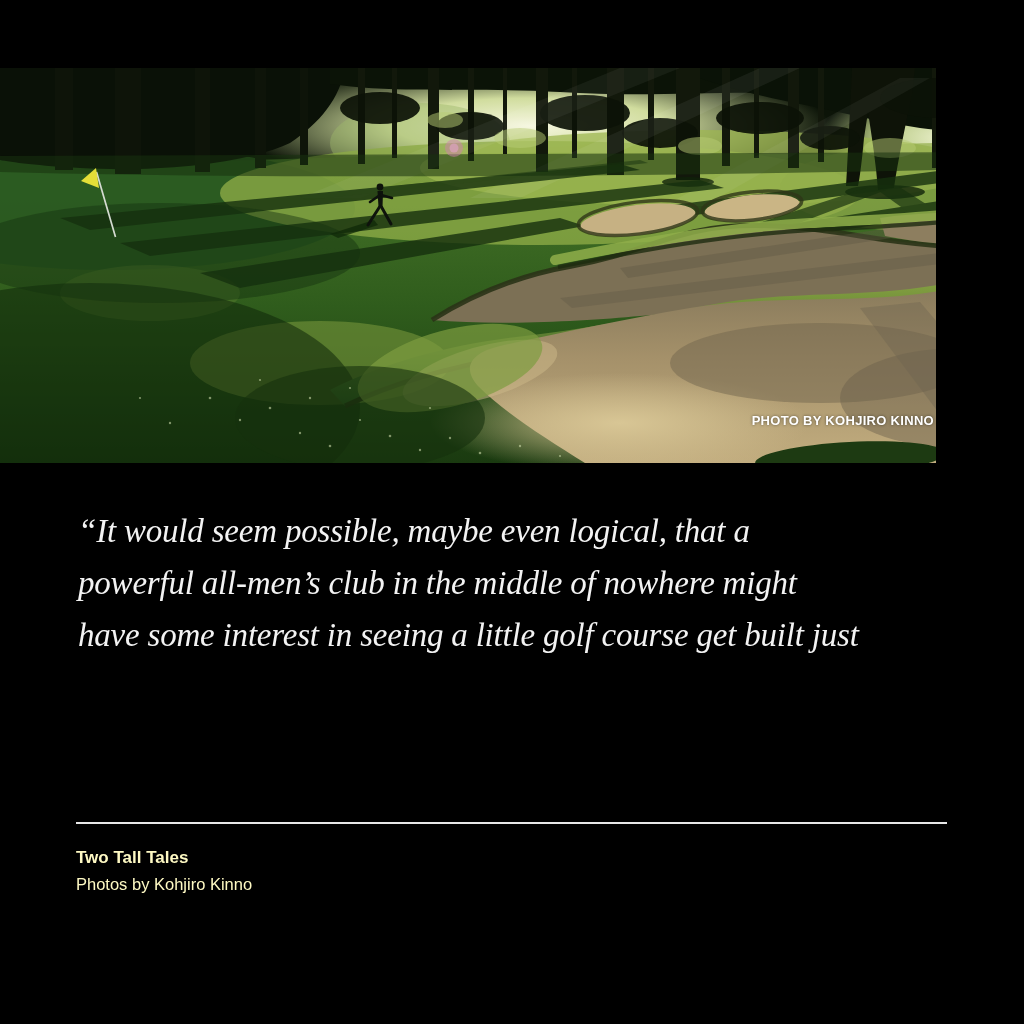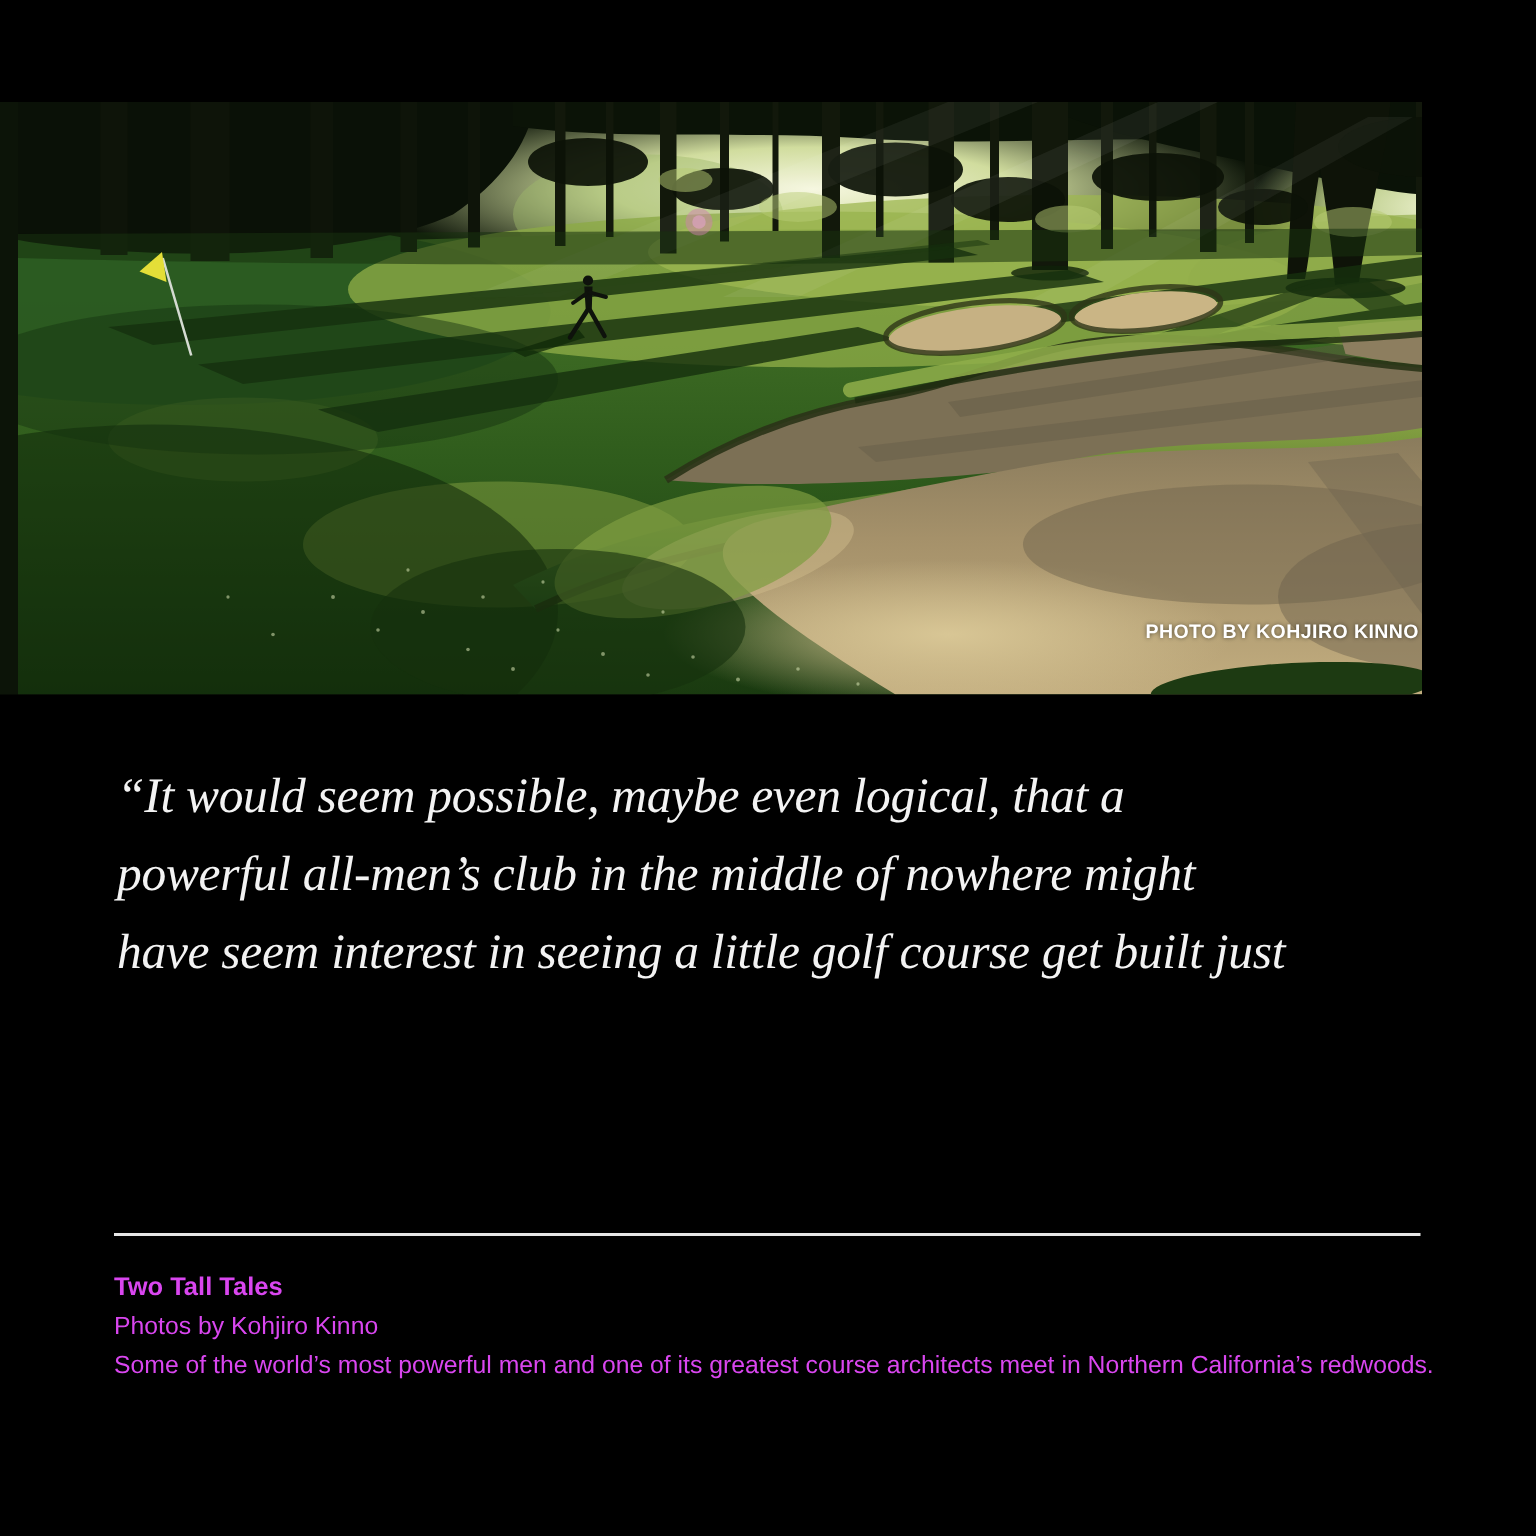--- a/index.html
+++ b/index.html
@@ -10,21 +10,20 @@
     background: #000000;
     overflow: hidden;
     font-family: "Liberation Sans", "DejaVu Sans", sans-serif;
   }
   .hero {
     position: absolute;
     left: 0; top: 68px;
     width: 936px; height: 395px;
     overflow: hidden;
     background: #0c1408;
-    padding-left: 12px;
   }
   .hero svg { display: block; width: 1024px; height: 395px; }
   .photo-credit {
     position: absolute;
     right: 2px; top: 345px;
     color: #ffffff;
     font-size: 13px;
     font-weight: bold;
     letter-spacing: 0.3px;
     text-shadow: 0 0 3px rgba(0,0,0,0.55);
@@ -45,21 +44,21 @@
   .divider {
     position: absolute;
     left: 76px; top: 822px;
     width: 871px; height: 2px;
     background: #e7e7e7;
   }
   .article-meta {
     position: absolute;
     left: 76px; top: 845px;
     width: 900px;
-    color: #d946ef;
+    color: #fef9c3;
     font-size: 16.5px;
     line-height: 26px;
   }
   .article-meta .title { font-weight: bold; font-size: 17px; }
 </style>
 </head>
 <body>
 
 <div class="page">
 
@@ -261,24 +260,23 @@
         <circle cx="454" cy="80" r="4.5" fill="#e3a4c9" opacity="0.6"></circle>
       </g>
     </svg>
 
     <div class="photo-credit">PHOTO BY KOHJIRO KINNO</div>
   </div>
 
   <div class="pull-quote">
     <div class="q-line">“It would seem possible, maybe even logical, that a</div>
     <div class="q-line">powerful all-men’s club in the middle of nowhere might</div>
-    <div class="q-line">have seem interest in seeing a little golf course get built just</div>
+    <div class="q-line">have some interest in seeing a little golf course get built just</div>
   </div>
 
   <div class="divider"></div>
 
   <div class="article-meta">
     <div class="title">Two Tall Tales</div>
     <div>Photos by Kohjiro Kinno</div>
-    <div>Some of the world’s most powerful men and one of its greatest course architects meet in Northern California’s redwoods.</div>
   </div>
 
 </div>
 
 </body></html>

